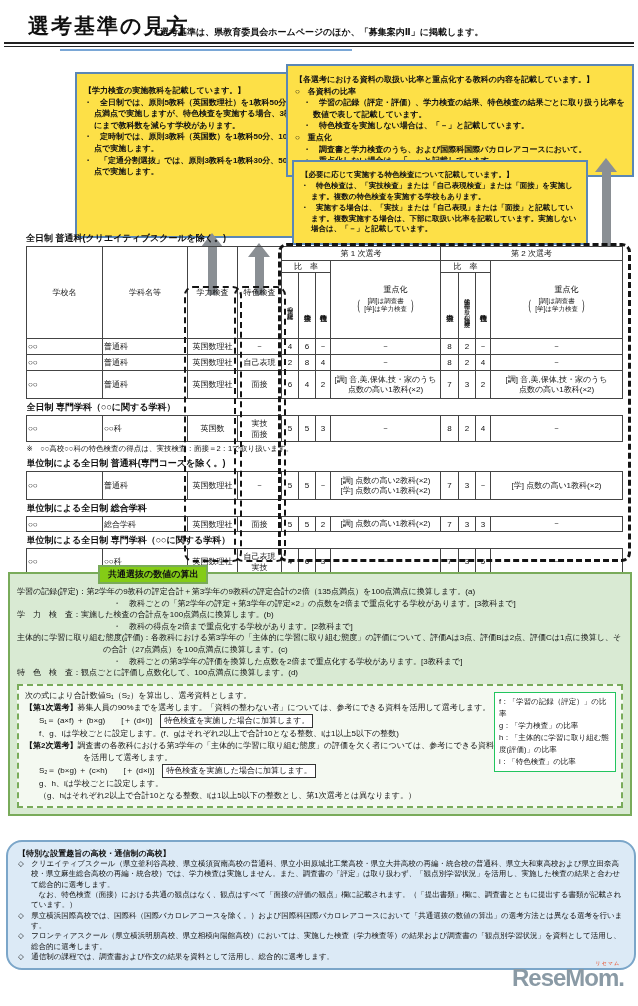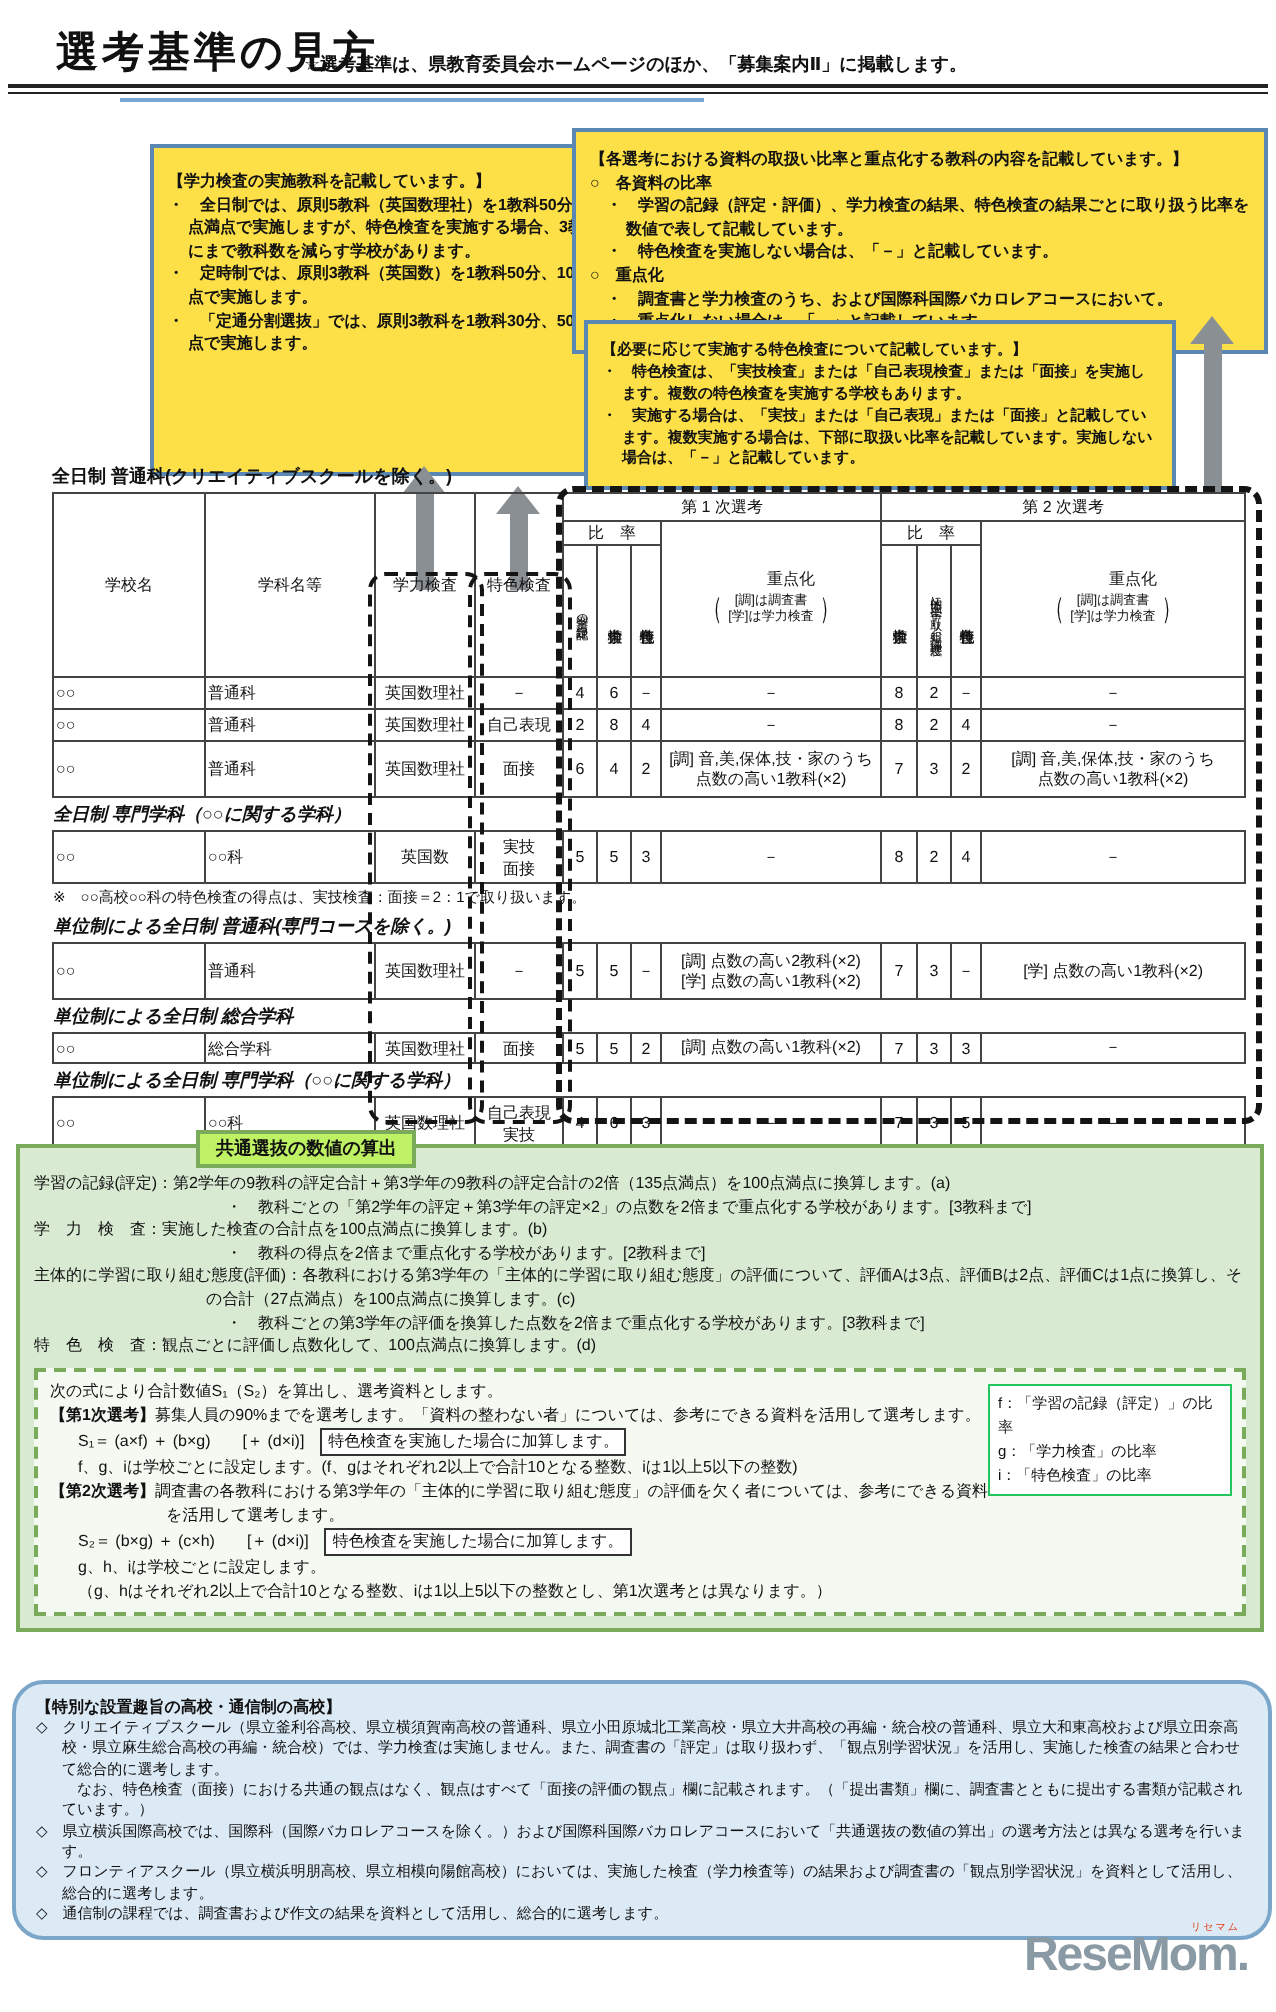--- a/index.html
+++ b/index.html
@@ -25,38 +25,38 @@
   .arrow .shaft{width:9px;background:#8a8f94;margin:0 auto;}
   
   .seclabel0{position:absolute;left:26px;top:232px;font-size:9px;font-weight:bold;}
   .tablewrap{position:absolute;left:26px;top:246px;width:602px;}
   table.sel{border-collapse:collapse;table-layout:fixed;width:596px;}
   table.sel td{border:1px solid #444;font-size:8px;vertical-align:middle;padding:0 1px;overflow:hidden;}
   td.hc{text-align:center;}
   tr.hA{height:14px;} tr.hB{height:12px;} tr.hC{height:66px;}
   tr.r16{height:16px;} tr.r28{height:28px;} tr.r26{height:26px;} tr.r15{height:15px;}
   tr.lblrow td, tr.noterow td{border:none;text-align:left;padding:2px 0 1px 0;}
-  tr.lblrow{height:13px;} tr.lblrow td{font-weight:bold;font-size:9px;font-style:italic;}
+  tr.lblrow{height:13px;} tr.lblrow td{font-weight:bold;font-size:9px;}
   tr.noterow{height:12px;} tr.noterow td{font-size:7.5px;}
   .vt{writing-mode:vertical-rl;text-orientation:upright;line-height:1.05;font-size:7.5px;display:inline-block;margin:0 auto;}
   .vt.long{font-size:6px;letter-spacing:-0.5px;}
   .c{text-align:center;}
   .pre{white-space:pre-line;}
   .wcell{font-size:7px;text-align:center;line-height:1.25;}
   .whead{text-align:center;}
   .whead .wtitle{font-size:8px;padding-left:20px;}
   .wnote{display:flex;align-items:center;justify-content:center;font-size:6.5px;line-height:1.3;}
   .wnote .paren{font-size:15px;font-weight:300;transform:scaleX(.6);}
   .ov{position:absolute;border:3px dashed #141414;border-radius:9px;pointer-events:none;}
   #ov-big{left:252px;top:-3px;width:347px;height:313px;}
   #ov-exam{left:158px;top:40px;width:54px;height:272px;border-width:2.5px;}
   #ov-feat{left:208px;top:40px;width:48px;height:272px;border-width:2.5px;}
   
   .calcbox{position:absolute;left:8px;top:572px;width:606px;background:#d9ead3;border:2px solid #79ab5a;padding:12px 7px 6px 7px;font-size:8px;line-height:1.45;}
-  .calcbox .tab{position:absolute;left:88px;top:-9px;background:#bef264;border:2px solid #79ab5a;font-size:9px;font-weight:bold;padding:1px 8px;}
+  .calcbox .tab{position:absolute;left:88px;top:-9px;background:#84cc16;border:2px solid #79ab5a;font-size:9px;font-weight:bold;padding:1px 8px;}
   .calcbox .main{padding-left:86px;text-indent:-86px;}
   .calcbox .sub{padding-left:96px;}
   .formulabox{position:relative;margin-top:5px;background:#f4f9f1;border:2px dashed #79ab5a;padding:4px 6px;line-height:1.5;}
   .formulabox .desc{padding-left:58px;text-indent:-58px;margin-right:118px;}
   .formulabox .fline{padding-left:14px;display:flex;align-items:center;gap:8px;}
   .addnote{border:1px solid #333;padding:0 3px;background:#fff;}
   .legend{position:absolute;right:5px;top:6px;width:112px;background:#fff;border:1px solid #22c55e;padding:3px 4px;font-size:7.5px;line-height:1.6;}
   
   .bluebox{position:absolute;left:6px;top:840px;width:606px;background:#dceaf6;border:2px solid #7ba6c9;border-radius:16px;padding:6px 10px;font-size:7.5px;line-height:1.38;}
   .bluebox .btitle{font-weight:bold;font-size:8px;}
@@ -308,20 +308,21 @@
   <div class="main">学　力　検　査：実施した検査の合計点を100点満点に換算します。(b)</div>
   <div class="sub">・　教科の得点を2倍まで重点化する学校があります。[2教科まで]</div>
   <div class="main">主体的に学習に取り組む態度(評価)：各教科における第3学年の「主体的に学習に取り組む態度」の評価について、評価Aは3点、評価Bは2点、評価Cは1点に換算し、その合計（27点満点）を100点満点に換算します。(c)</div>
   <div class="sub">・　教科ごとの第3学年の評価を換算した点数を2倍まで重点化する学校があります。[3教科まで]</div>
   <div class="main">特　色　検　査：観点ごとに評価し点数化して、100点満点に換算します。(d)</div>
 
   <div class="formulabox">
     <div class="legend">
       <div>f：「学習の記録（評定）」の比率</div>
       <div>g：「学力検査」の比率</div>
+      <div>h：「主体的に学習に取り組む態度(評価)」の比率</div>
       <div>i：「特色検査」の比率</div>
     </div>
     <div>次の式により合計数値S₁（S₂）を算出し、選考資料とします。</div>
     <div class="desc"><b>【第1次選考】</b><span>募集人員の90%までを選考します。「資料の整わない者」については、参考にできる資料を活用して選考します。</span></div>
     <div class="fline">
         <span>S₁＝ (a×f) ＋ (b×g)　　[＋ (d×i)]</span>
         <span class="addnote">特色検査を実施した場合に加算します。</span>
       </div>
     <div class="fline">
         <span>f、g、iは学校ごとに設定します。(f、gはそれぞれ2以上で合計10となる整数、iは1以上5以下の整数)</span>

